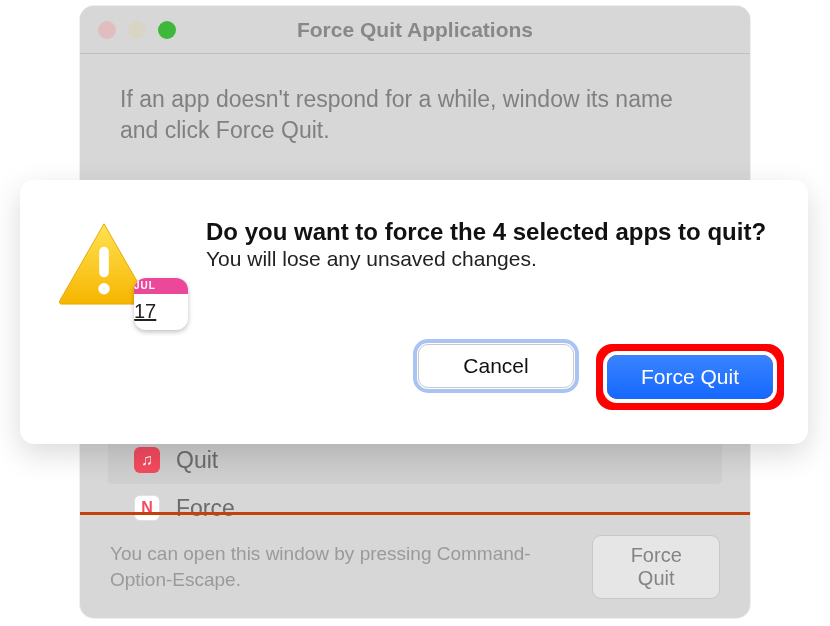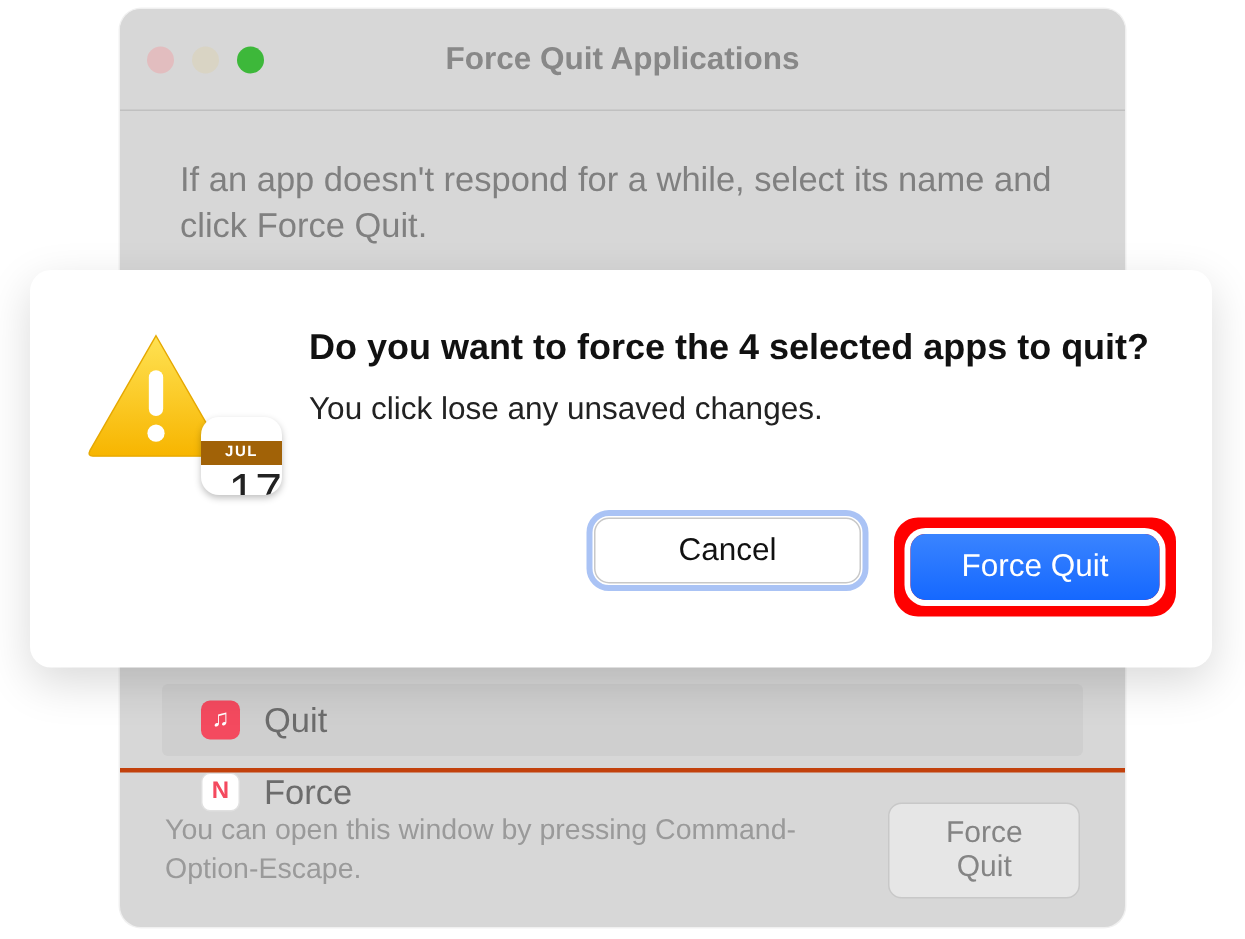--- a/index.html
+++ b/index.html
@@ -20,21 +20,21 @@
       left: 80px;
       top: 6px;
       width: 670px;
       height: 612px;
       background: #d7d7d7;
       border-radius: 14px;
       overflow: hidden;
       box-shadow: 0 0 0 1px rgba(0,0,0,0.06);
     }
     .titlebar {
-      height: 68px;
+      height: 48px;
       display: flex;
       align-items: center;
       position: relative;
       border-bottom: 1px solid #c0c0c0;
       background: #d7d7d7;
     }
     .traffic {
       position: absolute;
       left: 18px;
       display: flex;
@@ -150,34 +150,34 @@
     .sheet-content {
       flex: 1;
       padding-left: 30px;
       padding-top: 4px;
     }
     .sheet-title {
       font-size: 24px;
       font-weight: 700;
       color: #111;
       line-height: 1.3;
-      margin-bottom: 14px;
+      margin-bottom: 0;
     }
     .sheet-msg {
       font-size: 21px;
       color: #222;
     }
     .sheet-buttons {
       display: flex;
       justify-content: flex-end;
       gap: 22px;
       padding: 34px 24px 0 0;
     }
     .cancel-btn {
-      width: 178px;
+      width: 156px;
       height: 44px;
       border-radius: 10px;
       background: #fff;
       border: 1px solid #c8c8c8;
       font-size: 21px;
       color: #111;
       outline: 4px solid #aac3f5;
       outline-offset: 1px;
     }
     .fq-btn-wrap {
@@ -203,50 +203,50 @@
       top: 66px;
       width: 54px;
       height: 52px;
       background: #fff;
       border-radius: 12px;
       box-shadow: 0 2px 5px rgba(0,0,0,0.25);
       overflow: hidden;
     }
     .cal-top {
       height: 16px;
-      background: #a16207;
+      background: #ec4899;
       color: #fff;
       font-size: 10px;
       font-weight: 700;
-      text-align: center;
+      text-align: left;
       line-height: 16px;
       letter-spacing: 1px;
-      margin-top: 16px;
     }
     .cal-day {
-      text-align: right;
-      font-size: 32px;
+      text-align: left;
+      font-size: 20px;
       font-weight: 400;
       color: #222;
       line-height: 34px;
+      text-decoration: underline;
     }
   </style>
 </head>
 <body>
 
 <div class="window">
   <div class="titlebar">
     <div class="traffic">
       <div class="dot red"></div>
       <div class="dot yellow"></div>
       <div class="dot green"></div>
     </div>
     <div class="win-title">Force Quit Applications</div>
   </div>
-  <div class="instruct">If an app doesn't respond for a while, select its name and click Force Quit.</div>
+  <div class="instruct">If an app doesn't respond for a while, window its name and click Force Quit.</div>
   <div class="spacer-area"></div>
   <div class="app-list">
     <div class="app-row alt">
       <div class="app-icon music-icon">♫</div>
       <span class="app-label">Quit</span>
     </div>
     <div class="app-row">
       <div class="app-icon news-icon">N</div>
       <span class="app-label">Force</span>
     </div>
@@ -271,21 +271,21 @@
         <rect x="45" y="28" width="10" height="32" rx="5" fill="#fff"></rect>
         <circle cx="50" cy="72" r="6" fill="#fff"></circle>
       </svg>
       <div class="cal-badge">
         <div class="cal-top">JUL</div>
         <div class="cal-day">17</div>
       </div>
     </div>
     <div class="sheet-content">
       <div class="sheet-title">Do you want to force the 4 selected apps to quit?</div>
-      <div class="sheet-msg">You click lose any unsaved changes.</div>
+      <div class="sheet-msg">You will lose any unsaved changes.</div>
     </div>
   </div>
   <div class="sheet-buttons">
     <button class="cancel-btn">Cancel</button>
     <div class="fq-btn-wrap">
       <button class="fq-btn">Force Quit</button>
     </div>
   </div>
 </div>
 

